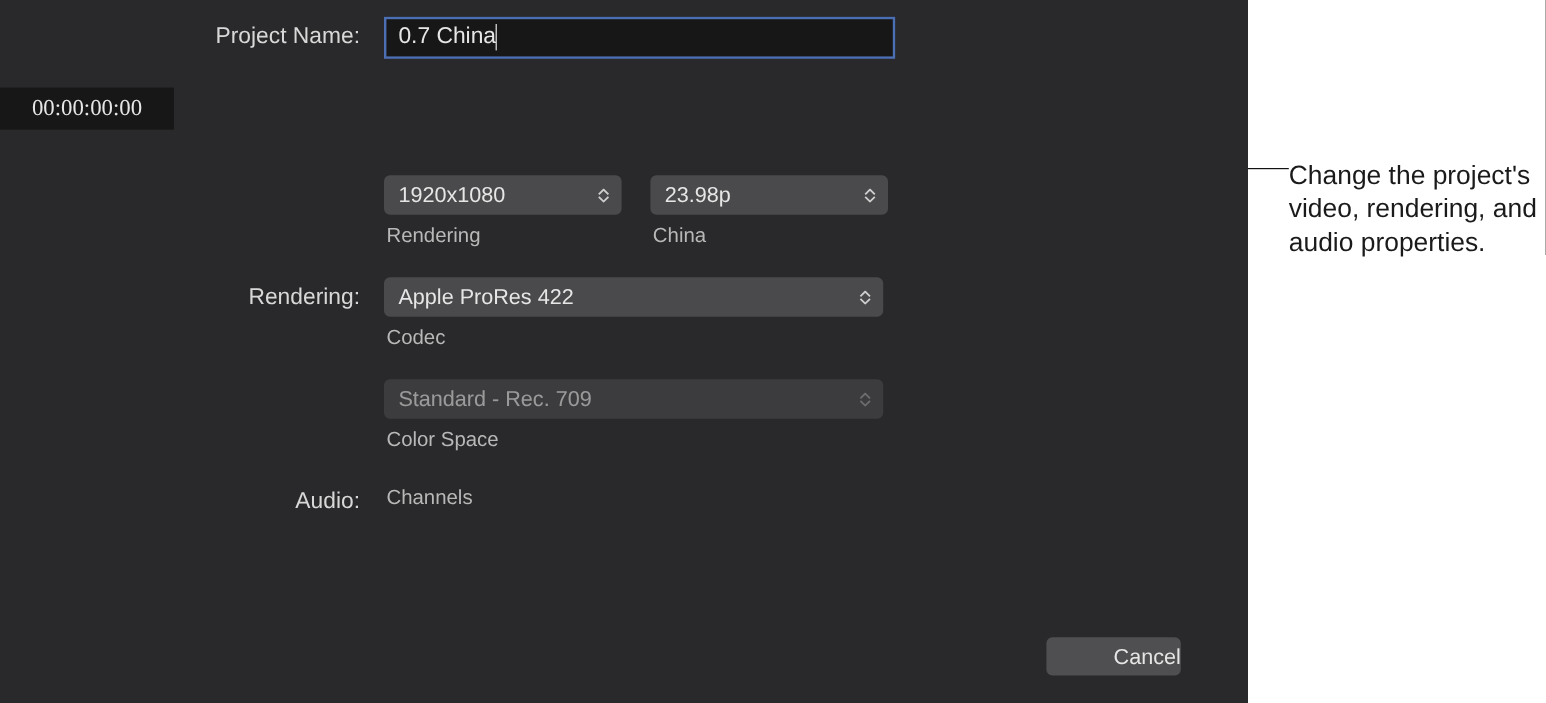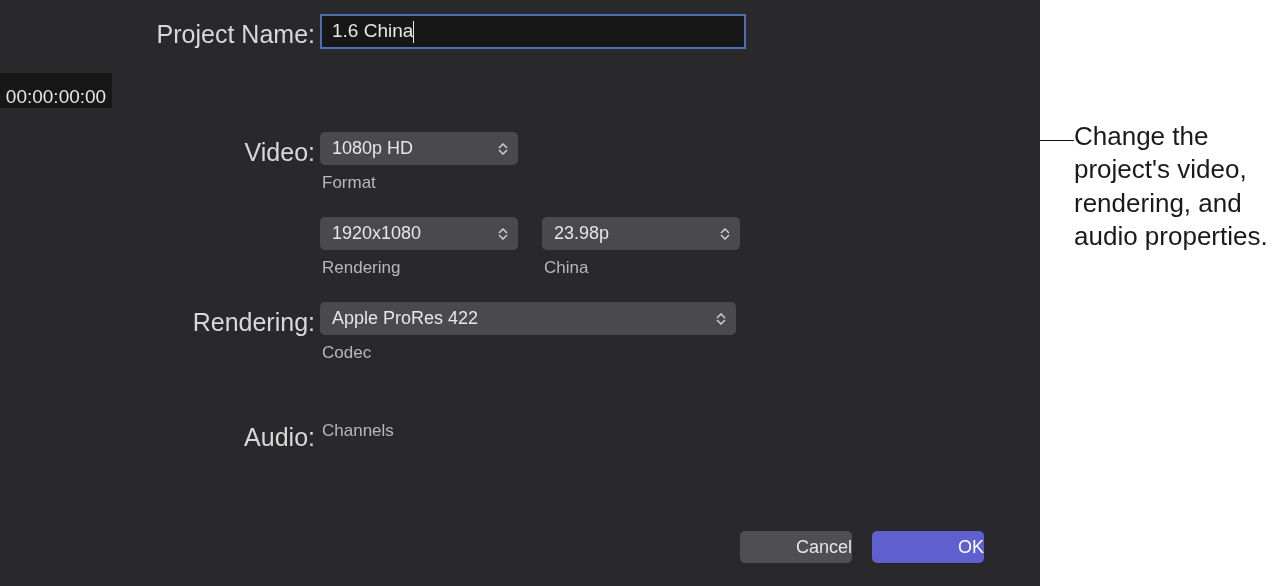--- a/index.html
+++ b/index.html
@@ -26,24 +26,24 @@
       padding-top: 14px;
     }
     .row {
       display: flex;
       align-items: flex-start;
       margin-bottom: 10px;
     }
     .label-col {
       width: 320px;
       text-align: right;
-      padding-right: 5px;
+      padding-right: 20px;
       padding-top: 6px;
       color: #d8d8d8;
-      font-size: 25px;
+      font-size: 19px;
     }
     .field-col {
       display: flex;
       flex-direction: column;
       gap: 4px;
     }
     .field-pair {
       display: flex;
       gap: 24px;
     }
@@ -59,28 +59,29 @@
     }
     .cursor {
       display: inline-block;
       width: 1px;
       height: 22px;
       background: #e6e6e6;
       vertical-align: middle;
       margin-left: 0px;
     }
     .timecode {
-      width: 112px;
+      width: 145px;
       height: 35px;
       background: #171717;
       color: #e6e6e6;
       font-size: 19px;
       display: flex;
-      align-items: flex-end;
+      align-items: center;
       justify-content: center;
+      font-family: Liberation Serif, serif;
     }
     .popup {
       height: 33px;
       background: #4a4a4c;
       color: #e6e6e6;
       border-radius: 5px;
       display: flex;
       align-items: center;
       justify-content: space-between;
       padding: 0 8px 0 12px;
@@ -128,24 +129,24 @@
       background: #4f4f51;
       color: #e6e6e6;
     }
     .btn-ok {
       background: #5f5fcf;
       color: #ffffff;
     }
     .callout {
       position: absolute;
       left: 1074px;
-      top: 120px;
+      top: 132px;
       width: 210px;
       color: #1a1a1a;
-      font-size: 26px;
+      font-size: 22px;
       line-height: 1.28;
     }
     .callout-line {
       position: absolute;
       left: 1040px;
       top: 140px;
       width: 34px;
       height: 0;
       border-top: 1.5px solid #111;
     }
@@ -153,54 +154,37 @@
   </style>
 </head>
 <body>
 
 <div class="panel">
 
   <div class="row">
     <div class="label-col">Project Name:</div>
     <div class="field-col">
       <div class="text-input">
-        <span>1.6 China</span><span class="cursor"></span>
+        <span>0.7 China</span><span class="cursor"></span>
       </div>
     </div>
   </div>
 
   <div class="group-gap"></div>
 
   <div class="row">
     <div class="field-col">
       <div class="timecode">
         <span>00:00:00:00</span>
       </div>
     </div>
   </div>
 
   <div class="group-gap"></div>
 
-  <div class="row">
-    <div class="label-col">Video:</div>
-    <div class="field-col">
-      <div class="popup popup-w-sm">
-        <span>1080p HD</span>
-        <span class="stepper-icon">
-          <svg width="10" height="6">
-              <path d="M1 5 L5 1 L9 5" stroke="#cfcfcf" stroke-width="1.5" fill="none"></path>
-            </svg>
-          <svg width="10" height="6">
-              <path d="M1 1 L5 5 L9 1" stroke="#cfcfcf" stroke-width="1.5" fill="none"></path>
-            </svg>
-        </span>
-      </div>
-      <div class="sublabel">Format</div>
-    </div>
-  </div>
 
   <div class="group-gap"></div>
 
   <div class="row">
     <div class="label-col"></div>
     <div class="field-pair">
       <div class="field-col">
         <div class="popup popup-w-sm">
           <span>1920x1080</span>
           <span class="stepper-icon">
@@ -248,38 +232,49 @@
         </span>
       </div>
       <div class="sublabel">Codec</div>
     </div>
   </div>
 
   <div class="group-gap"></div>
 
   <div class="row">
     <div class="label-col"></div>
+    <div class="field-col">
+      <div class="popup popup-w-lg disabled">
+        <span>Standard - Rec. 709</span>
+        <span class="stepper-icon">
+          <svg width="10" height="6">
+              <path d="M1 5 L5 1 L9 5" stroke="#9a9a9a" stroke-width="1.5" fill="none"></path>
+            </svg>
+          <svg width="10" height="6">
+              <path d="M1 1 L5 5 L9 1" stroke="#9a9a9a" stroke-width="1.5" fill="none"></path>
+            </svg>
+        </span>
+      </div>
+      <div class="sublabel">Color Space</div>
+    </div>
   </div>
 
   <div class="group-gap"></div>
 
   <div class="row">
     <div class="label-col">Audio:</div>
     <div class="field-pair">
       <div class="field-col">
         <div class="sublabel">Channels</div>
       </div>
     </div>
   </div>
 
   <div class="buttons">
     <div class="btn btn-cancel">
       <span>Cancel</span>
     </div>
-    <div class="btn btn-ok">
-      <span>OK</span>
-    </div>
   </div>
 
 </div>
 
 <div class="callout-line"></div>
 <div class="callout">Change the project's video, rendering, and audio properties.</div>
 
 </body></html>

